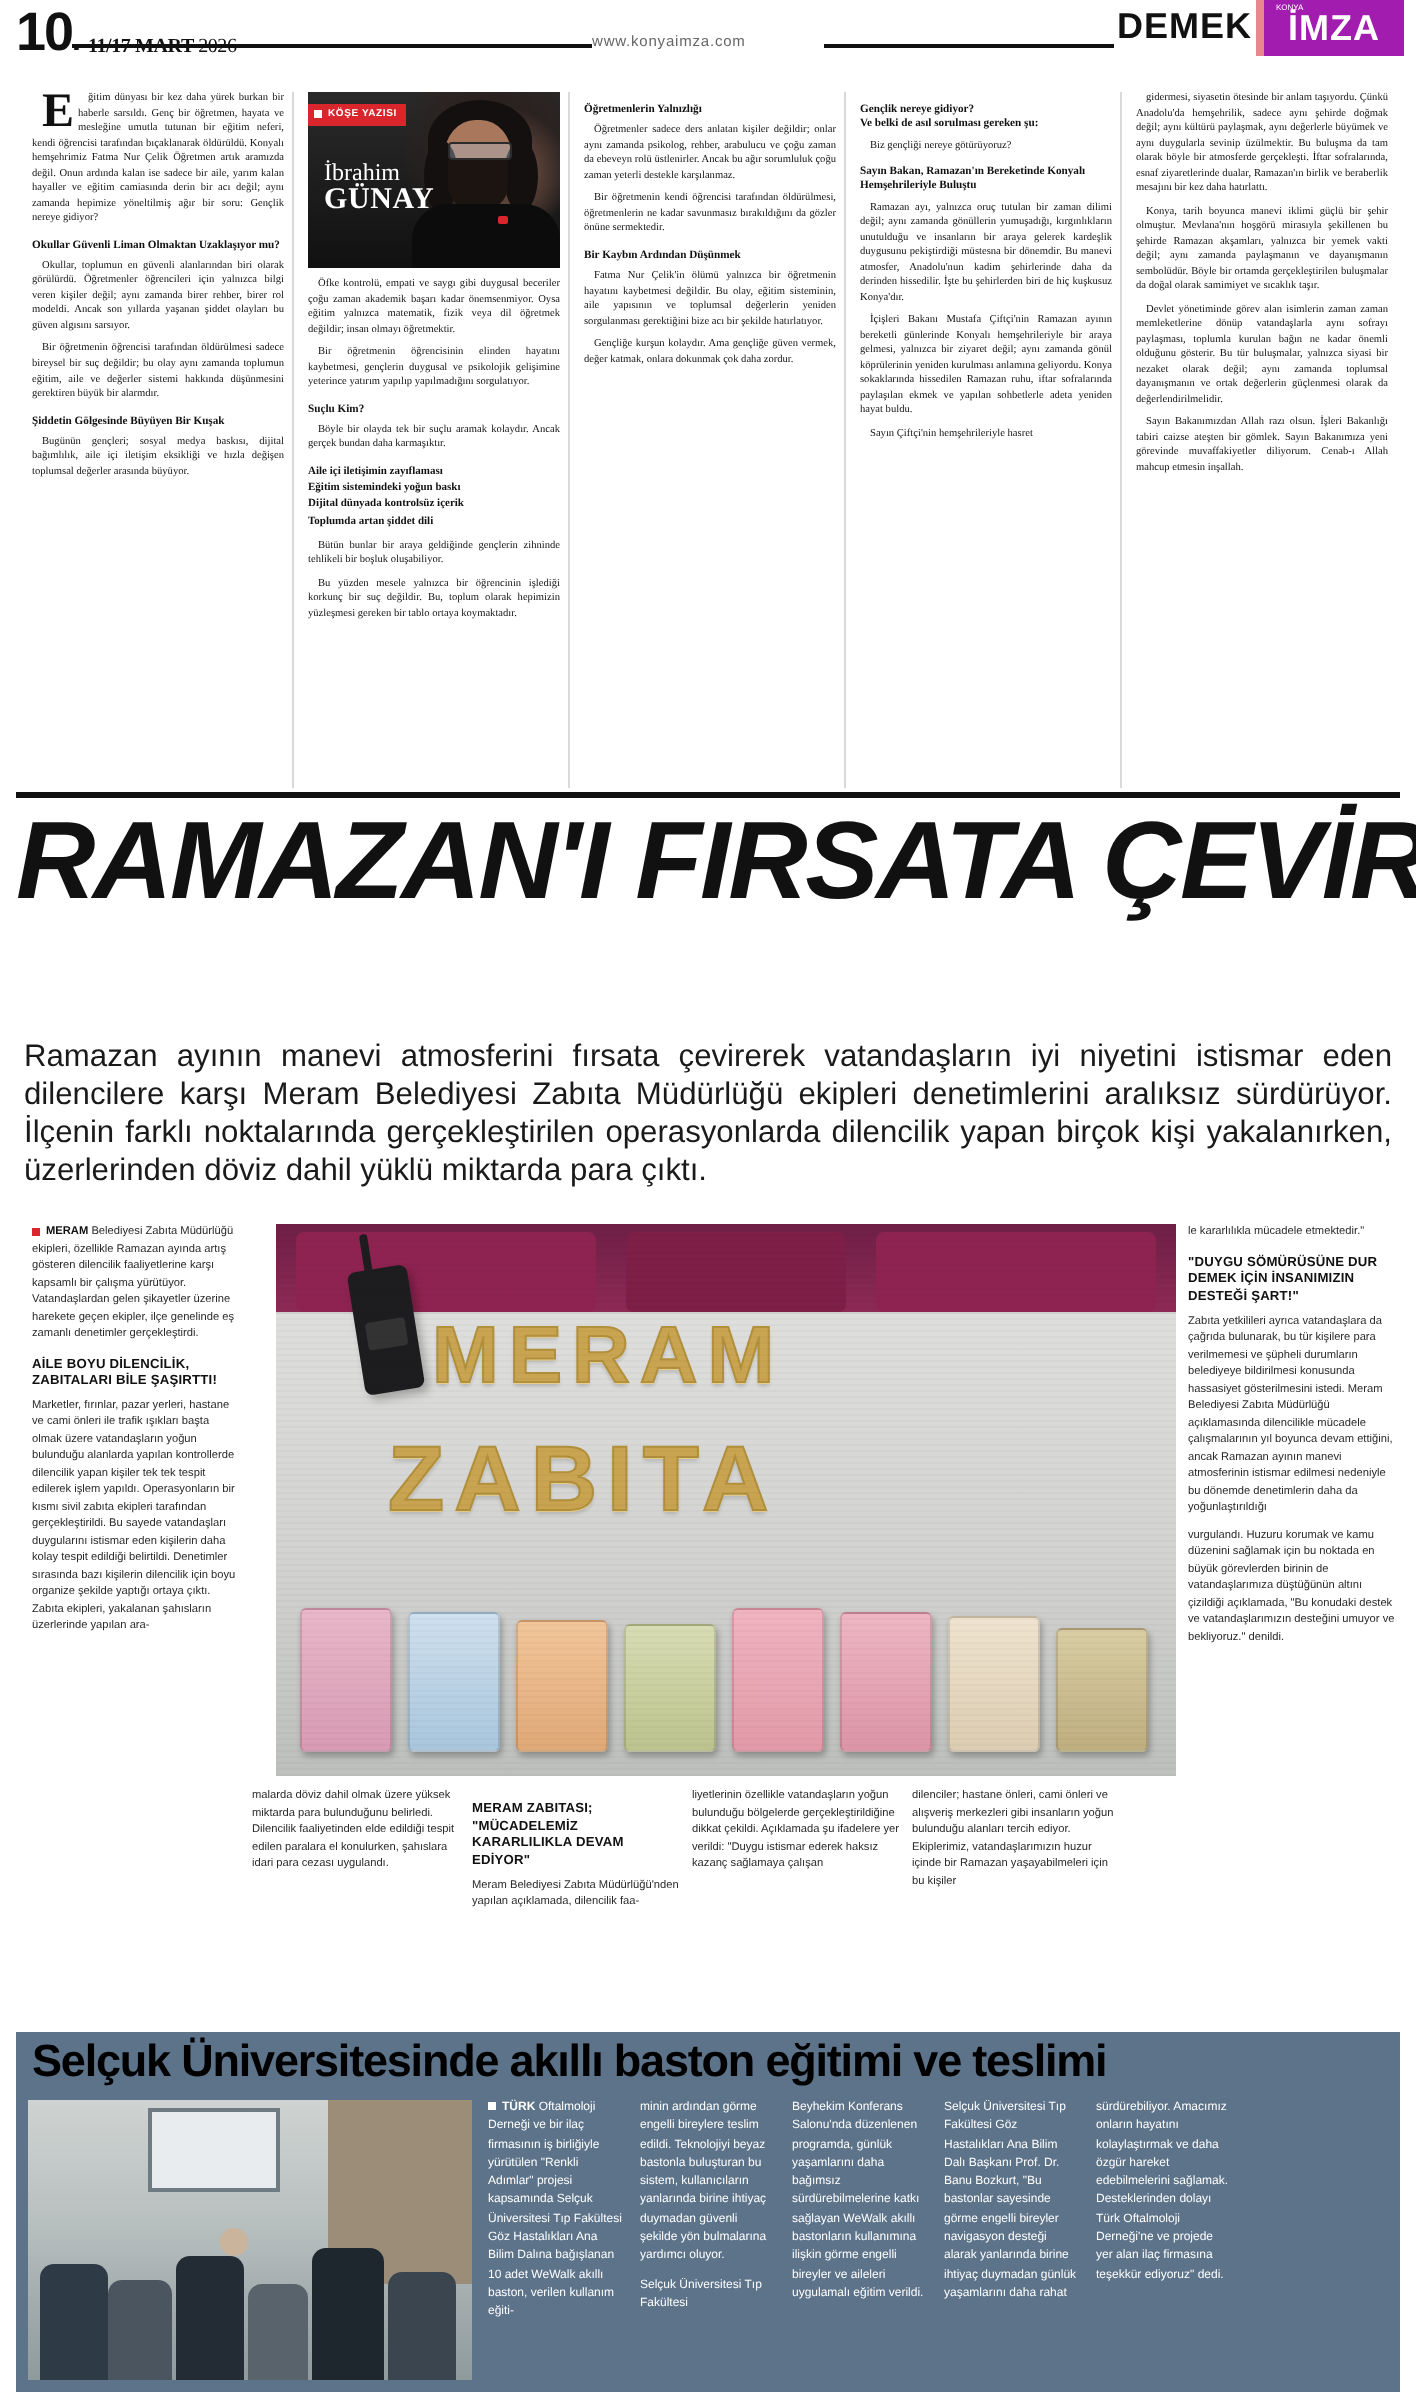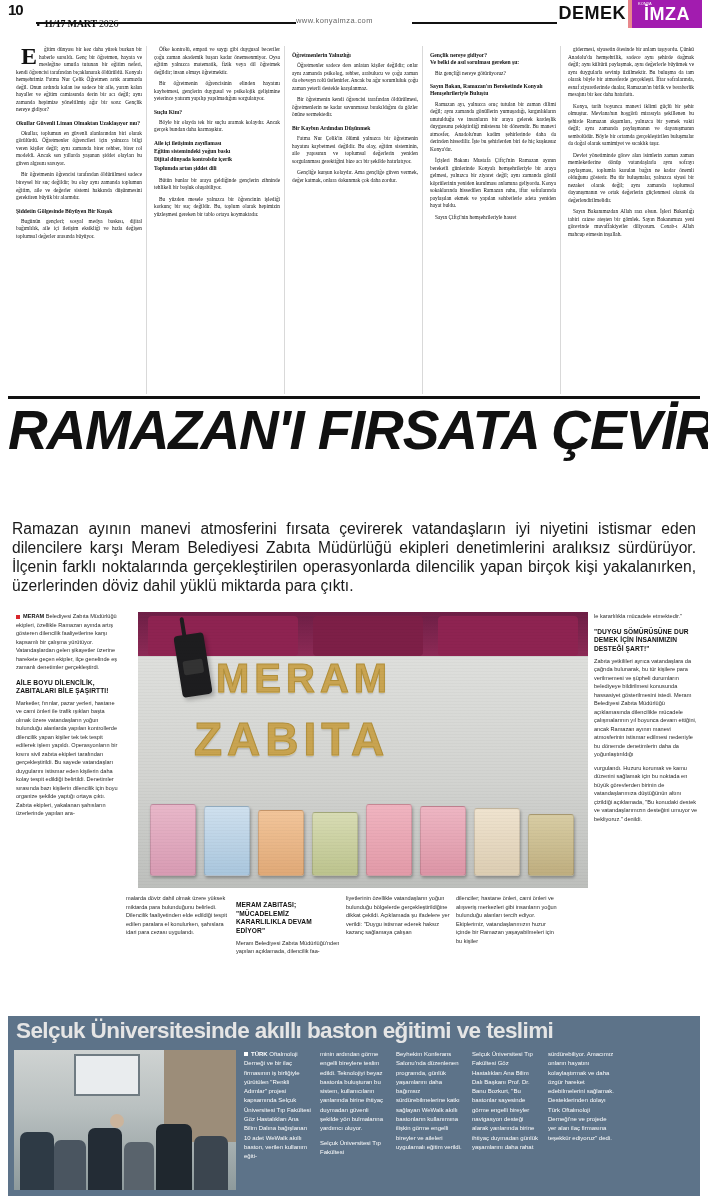--- a/index.html
+++ b/index.html
@@ -1,21 +1,21 @@
 <!DOCTYPE html>
 <html><head>
 <meta charset="utf-8">
 <style>
   html,body{margin:0;padding:0;background:#fff;}
   body{width:708px;height:1200px;overflow:hidden;font-family:"Liberation Serif",serif;color:#111;}
   .page{position:relative;width:708px;height:1200px;background:#fff;}
 
   
   .masthead{position:absolute;left:0;top:0;width:708px;height:30px;}
-  .pg-num{position:absolute;left:8px;top:1px;font-family:"Liberation Sans",sans-serif;font-weight:bold;font-size:15px;letter-spacing:-1px;}
+  .pg-num{position:absolute;left:8px;top:1px;font-family:"Liberation Sans",sans-serif;font-weight:bold;font-size:27px;letter-spacing:-1px;}
   .pg-dot{position:absolute;left:36px;top:12px;font-family:"Liberation Sans",sans-serif;font-weight:bold;font-size:16px;}
   .pg-date{position:absolute;left:44px;top:18px;font-family:Liberation Serif, serif;font-size:10px;font-weight:bold;letter-spacing:-0.2px;}
   .pg-date .yr{font-weight:normal;}
   .rule-left{position:absolute;left:36px;top:22px;width:260px;height:2px;background:#111;}
   .rule-right{position:absolute;left:412px;top:22px;width:145px;height:2px;background:#111;}
   .site{position:absolute;left:296px;top:16px;width:118px;text-align:left;font-family:"Liberation Sans",sans-serif;font-size:7.5px;color:#666;letter-spacing:.4px;}
   .haber{position:absolute;right:82px;top:3px;font-family:"Liberation Sans",sans-serif;font-weight:bold;font-size:18px;letter-spacing:.5px;}
   .imza{position:absolute;right:6px;top:0px;width:70px;height:28px;background:#a21caf;color:#fff;font-family:"Liberation Sans",sans-serif;font-weight:bold;font-size:18px;display:flex;align-items:center;justify-content:center;letter-spacing:.5px;}
   .imza .tiny{position:absolute;left:6px;top:1px;font-size:4px;letter-spacing:0;font-weight:normal;}
   .imza-bar{position:absolute;right:76px;top:0;width:4px;height:28px;background:#e8888c;}
@@ -92,21 +92,21 @@
   .radio:after{content:"";position:absolute;left:5px;top:26px;width:20px;height:14px;background:#333;border-radius:2px;}
   .coinword{position:absolute;font-family:"Liberation Sans",sans-serif;font-weight:bold;color:#c9a24a;-webkit-text-stroke:1px #b08c34;letter-spacing:5px;opacity:.95;text-shadow:0 1px 0 #e8cd86, 0 2px 2px rgba(0,0,0,.18);}
   .cw1{left:78px;top:44px;font-size:40px;}
   .cw2{left:56px;top:100px;font-size:46px;}
   .bills{position:absolute;left:10px;top:172px;width:430px;height:92px;}
   .bill{position:absolute;bottom:0;width:44px;height:66px;border-radius:3px;box-shadow:1px 2px 3px rgba(0,0,0,.28);border:1px solid rgba(0,0,0,.12);}
   .ph-grain{position:absolute;inset:0;background:repeating-linear-gradient(0deg,rgba(0,0,0,.025) 0 1px,rgba(255,255,255,0) 1px 3px);}
 
   
   .bot{position:absolute;left:8px;top:1016px;width:692px;height:180px;background:#5d7389;}
-  .bot-hl{position:absolute;left:8px;top:2px;width:676px;font-family:"Liberation Sans",sans-serif;font-weight:bold;color:#e5e5e5;font-size:22.5px;letter-spacing:-.6px;white-space:nowrap;}
+  .bot-hl{position:absolute;left:8px;top:2px;width:676px;font-family:"Liberation Sans",sans-serif;font-weight:bold;color:#000000;font-size:22.5px;letter-spacing:-.6px;white-space:nowrap;}
   .bphoto{position:absolute;left:6px;top:34px;width:222px;height:140px;overflow:hidden;background:#3d4e5e;}
   .bp-wall{position:absolute;inset:0;background:linear-gradient(180deg,#cfd3d2 0%,#b9c0c0 42%,#8e9a9c 100%);}
   .bp-door{position:absolute;left:150px;top:0;width:72px;height:92px;background:#9c8d79;}
   .bp-scr{position:absolute;left:60px;top:4px;width:62px;height:38px;background:#e9ecee;border:2px solid #6f7b82;}
   .bp-per{position:absolute;bottom:0;border-radius:7px 7px 0 0;}
   .bcol{position:absolute;top:34px;width:68px;font-family:"Liberation Sans",sans-serif;font-size:6px;line-height:1.55;color:#fff;}
   .bcol p{margin:0 0 5px 0;}
   .wsq{display:inline-block;width:4px;height:4px;background:#fff;margin-right:3px;vertical-align:middle;}
   .bb1{left:236px;} .bb2{left:312px;} .bb3{left:388px;} .bb4{left:464px;} .bb5{left:540px;}
 </style>
@@ -143,20 +143,34 @@
     <div class="ocol c1">
       <p><span class="dropcap">E</span><span>ğitim dünyası bir kez daha yürek burkan bir haberle sarsıldı. Genç bir öğretmen, hayata ve mesleğine umutla tutunan bir eğitim neferi, kendi öğrencisi tarafından bıçaklanarak öldürüldü. Konyalı hemşehrimiz Fatma Nur Çelik Öğretmen artık aramızda değil. Onun ardında kalan ise sadece bir aile, yarım kalan hayaller ve eğitim camiasında derin bir acı değil; aynı zamanda hepimize yöneltilmiş ağır bir soru: Gençlik nereye gidiyor?</span></p>
       <h4>Okullar Güvenli Liman Olmaktan Uzaklaşıyor mu?</h4>
       <p>Okullar, toplumun en güvenli alanlarından biri olarak görülürdü. Öğretmenler öğrencileri için yalnızca bilgi veren kişiler değil; aynı zamanda birer rehber, birer rol modeldi. Ancak son yıllarda yaşanan şiddet olayları bu güven algısını sarsıyor.</p>
       <p>Bir öğretmenin öğrencisi tarafından öldürülmesi sadece bireysel bir suç değildir; bu olay aynı zamanda toplumun eğitim, aile ve değerler sistemi hakkında düşünmesini gerektiren büyük bir alarmdır.</p>
       <h4>Şiddetin Gölgesinde Büyüyen Bir Kuşak</h4>
       <p>Bugünün gençleri; sosyal medya baskısı, dijital bağımlılık, aile içi iletişim eksikliği ve hızla değişen toplumsal değerler arasında büyüyor.</p>
     </div>
 
     <div class="ocol c2">
+      <div class="author-card">
+        <div class="ac-bg"></div>
+        <div class="ac-hair"></div>
+        <div class="ac-face"></div>
+        <div class="ac-hair2"></div>
+        <div class="ac-hair3"></div>
+        <div class="ac-beard"></div>
+        <div class="ac-glass"></div>
+        <div class="ac-body"></div>
+        <div class="ac-flag"></div>
+        <div class="badge"><span class="sq"></span><span>KÖŞE YAZISI</span></div>
+        <div class="au-first">İbrahim</div>
+        <div class="au-last">GÜNAY</div>
+      </div>
       <p>Öfke kontrolü, empati ve saygı gibi duygusal beceriler çoğu zaman akademik başarı kadar önemsenmiyor. Oysa eğitim yalnızca matematik, fizik veya dil öğretmek değildir; insan olmayı öğretmektir.</p>
       <p>Bir öğretmenin öğrencisinin elinden hayatını kaybetmesi, gençlerin duygusal ve psikolojik gelişimine yeterince yatırım yapılıp yapılmadığını sorgulatıyor.</p>
       <h4>Suçlu Kim?</h4>
       <p>Böyle bir olayda tek bir suçlu aramak kolaydır. Ancak gerçek bundan daha karmaşıktır.</p>
       <div class="bul" style="white-space:pre-line">Aile içi iletişimin zayıflaması
 Eğitim sistemindeki yoğun baskı
 Dijital dünyada kontrolsüz içerik
 Toplumda artan şiddet dili</div>
       <p>Bütün bunlar bir araya geldiğinde gençlerin zihninde tehlikeli bir boşluk oluşabiliyor.</p>
       <p>Bu yüzden mesele yalnızca bir öğrencinin işlediği korkunç bir suç değildir. Bu, toplum olarak hepimizin yüzleşmesi gereken bir tablo ortaya koymaktadır.</p>

